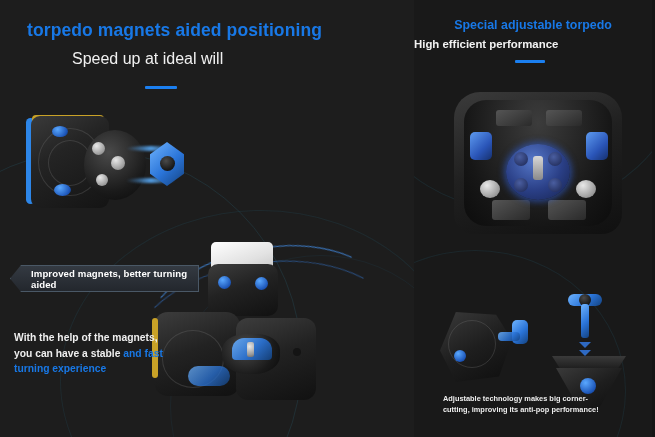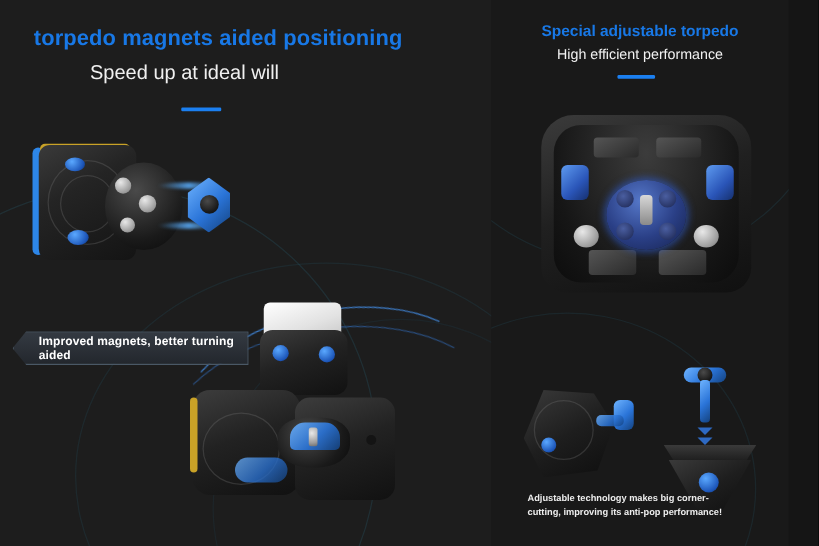--- a/index.html
+++ b/index.html
@@ -2,21 +2,21 @@
 <html><head>
 <meta charset="utf-8">
 <style>
   html,body{margin:0;padding:0;background:#000;}
   body{width:655px;height:437px;overflow:hidden;
        font-family:"Liberation Sans","DejaVu Sans",sans-serif;}
   #page{position:relative;width:655px;height:437px;background:#151515;overflow:hidden;}
 
   .panel{position:absolute;top:0;height:437px;overflow:hidden;}
   #left-panel{left:0;width:417px;background:#1d1d1d;}
-  #right-panel{left:393px;width:238px;background:#191919;}
+  #right-panel{left:414px;width:238px;background:#191919;}
   #panel-seam{position:absolute;left:416px;top:0;width:1px;height:437px;
               background:#2a2a2a;}
 
   
   .swoosh{position:absolute;border-radius:50%;border:1px solid rgba(40,90,105,.30);
           background:transparent;pointer-events:none;}
 
   .h-blue{color:#1878e6;font-weight:bold;}
 
   #main-title{position:absolute;left:27px;top:20px;font-size:17.5px;letter-spacing:.1px;}
@@ -60,22 +60,22 @@
   #art-cube-mid{position:absolute;left:150px;top:238px;width:240px;height:185px;}
   .cube-white-top{position:absolute;border-radius:5px;
      background:linear-gradient(160deg,#ffffff,#e2e2e2 60%,#c6c6c6);}
   .body-dark{position:absolute;border-radius:10px;
      background:linear-gradient(160deg,#3d3d3d,#222 45%,#111 100%);}
   .arc{position:absolute;border-radius:50%;border:1.6px solid rgba(70,150,245,.75);
      border-color:rgba(70,150,245,.75) transparent transparent transparent;filter:blur(.4px);}
 
   
   #r-title{position:absolute;left:0;top:18px;width:238px;text-align:center;font-size:12.4px;}
-  #r-sub{position:absolute;left:0;top:38px;width:238px;text-align:center;font-size:11.4px;
-      color:#f2f2f2;font-weight:normal;}
+  #r-sub{position:absolute;left:0;top:38px;width:238px;text-align:left;font-size:11.4px;
+      color:#f2f2f2;font-weight:bold;}
   #r-rule{position:absolute;left:101px;top:60px;width:30px;height:3px;background:#1b7ff0;border-radius:1px;}
   #r-cap{position:absolute;left:0;top:68px;width:238px;text-align:center;font-size:8.6px;
       color:#ededed;font-weight:bold;}
 
   #art-interior{position:absolute;left:34px;top:88px;width:180px;height:150px;}
   .shell{position:absolute;border-radius:26px 26px 20px 20px;
      background:linear-gradient(160deg,#3b3b3b,#202020 45%,#101010);}
   .shell-inner{position:absolute;border-radius:22px;
      background:radial-gradient(ellipse at 50% 18%,#3c3c3c,#161616 70%,#0c0c0c);}
   .hub-blue{position:absolute;border-radius:50%;
@@ -154,20 +154,24 @@
       <div class="torpedo-blue" style="left:82px;top:100px;width:40px;height:22px;border-radius:12px 12px 4px 4px;opacity:.9;"></div>
       <div class="silver-dot" style="left:97px;top:104px;width:7px;height:15px;border-radius:2px;"></div>
       <div class="torpedo-blue" style="left:38px;top:128px;width:42px;height:20px;border-radius:10px;opacity:.75;"></div>
       <div class="silver-dot" style="left:143px;top:110px;width:8px;height:8px;background:#141414;"></div>
     </div>
 
     <div id="banner-improved">
       <span>Improved magnets, better turning aided</span>
     </div>
 
+    <div id="txt-magnets">
+      <span>With the help of the magnets, you can have a stable</span>
+      <span class="h-blue">and fast turning experience</span>
+    </div>
   </div>
 
   <div id="panel-seam"></div>
 
   <div class="panel" id="right-panel">
 
     <div class="swoosh" style="left:-60px;top:-90px;width:330px;height:300px;border-color:rgba(35,80,95,.28);"></div>
     <div class="swoosh" style="left:-90px;top:250px;width:300px;height:280px;border-color:rgba(35,80,95,.25);"></div>
 
     <div id="r-title">

